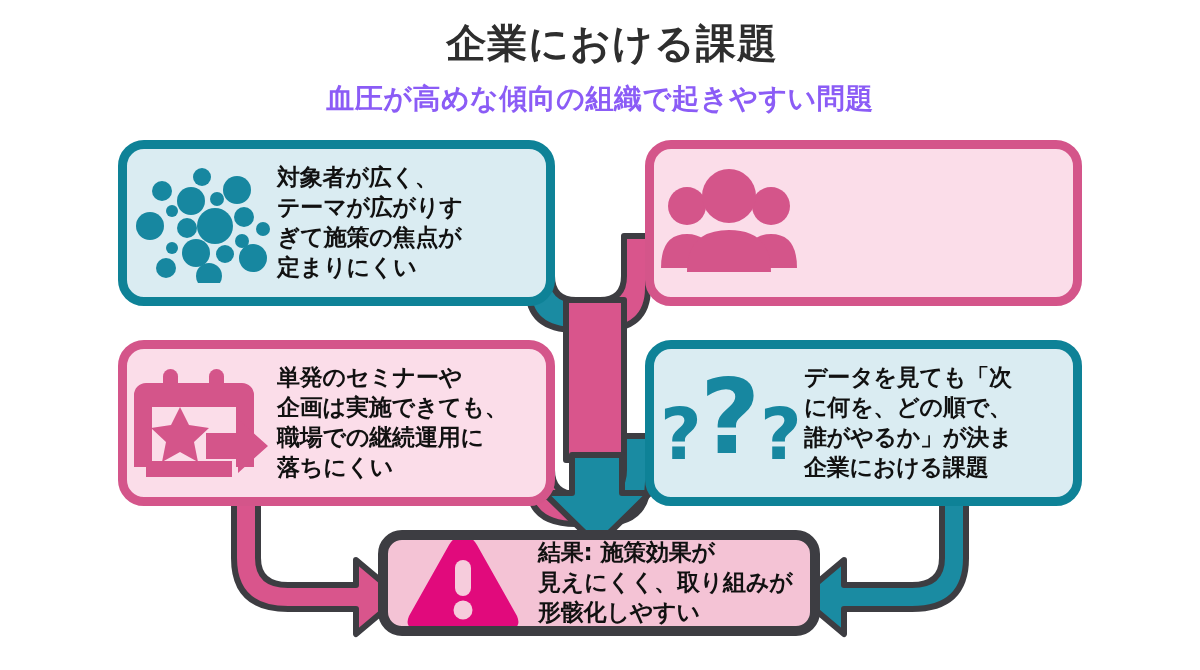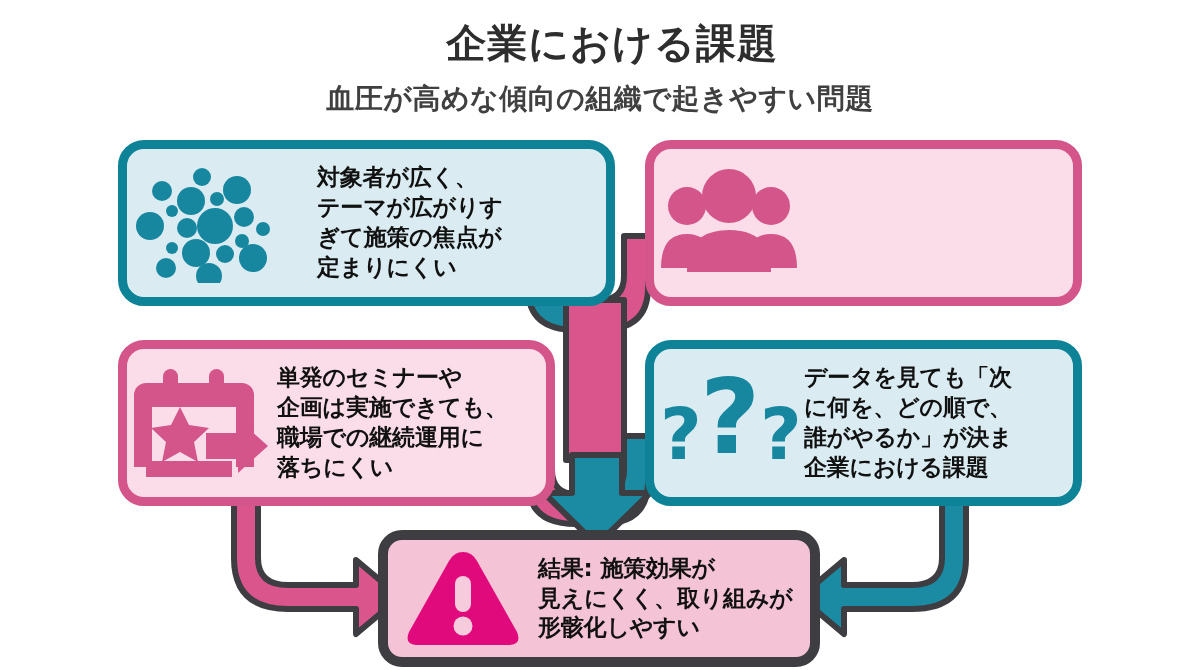--- a/index.html
+++ b/index.html
@@ -15,21 +15,21 @@
   #title {
     position: absolute; left: 12px; top: 20px; width: 1200px;
     text-align: center;
     font-size: 40px; font-weight: bold; color: #2e2e2e;
     letter-spacing: 1px;
     line-height: 1.15;
   }
   #subtitle {
     position: absolute; left: 0; top: 83px; width: 1200px;
     text-align: center;
-    font-size: 28px; font-weight: bold; color: #404040;
+    font-size: 28px; font-weight: bold; color: #8b5cf6;
     letter-spacing: 0.5px;
     line-height: 1.15;
   }
 
   
   #connectors { position: absolute; left: 0; top: 0; width: 1200px; height: 670px; }
 
   
   .card {
     position: absolute;
@@ -51,29 +51,29 @@
     flex: 1 1 auto;
     font-size: 23px;
     font-weight: bold;
     color: #111;
     line-height: 1.30;
     white-space: pre-line;
     padding-right: 10px;
     letter-spacing: -0.2px;
   }
 
-  #card-1 { left: 118px; top: 140px; width: 497px; height: 166px; gap: 40px; }
+  #card-1 { left: 118px; top: 140px; width: 437px; height: 166px; }
   #card-2 { left: 645px; top: 140px; width: 437px; height: 166px; }
   #card-3 { left: 118px; top: 340px; width: 437px; height: 166px; }
   #card-4 { left: 645px; top: 340px; width: 437px; height: 166px; }
 
   
   #result-box {
     position: absolute;
-    left: 378px; top: 530px; width: 442px; height: 137px;
+    left: 378px; top: 530px; width: 442px; height: 106px;
     border: 10px solid #3d3d42;
     border-radius: 24px;
     background: #f4c3d5;
     display: flex; align-items: center;
     overflow: hidden;
   }
   #result-box .icon-wrap { width: 150px; height: 100%; display: flex; align-items: center; justify-content: center; }
   #result-text {
     flex: 1 1 auto;
     font-size: 23px; font-weight: bold; color: #111;

